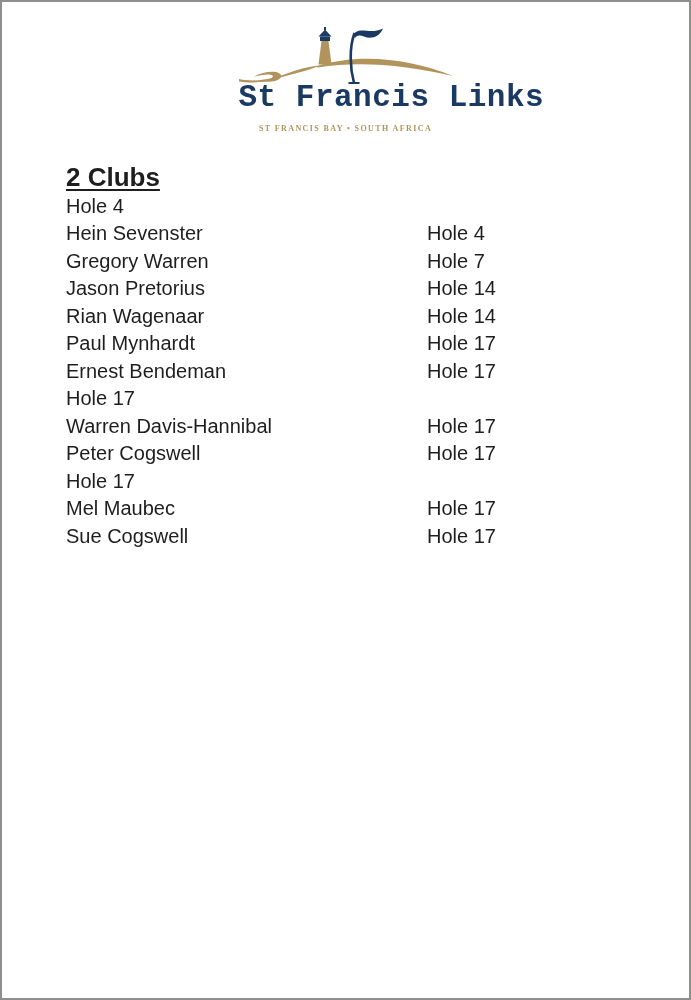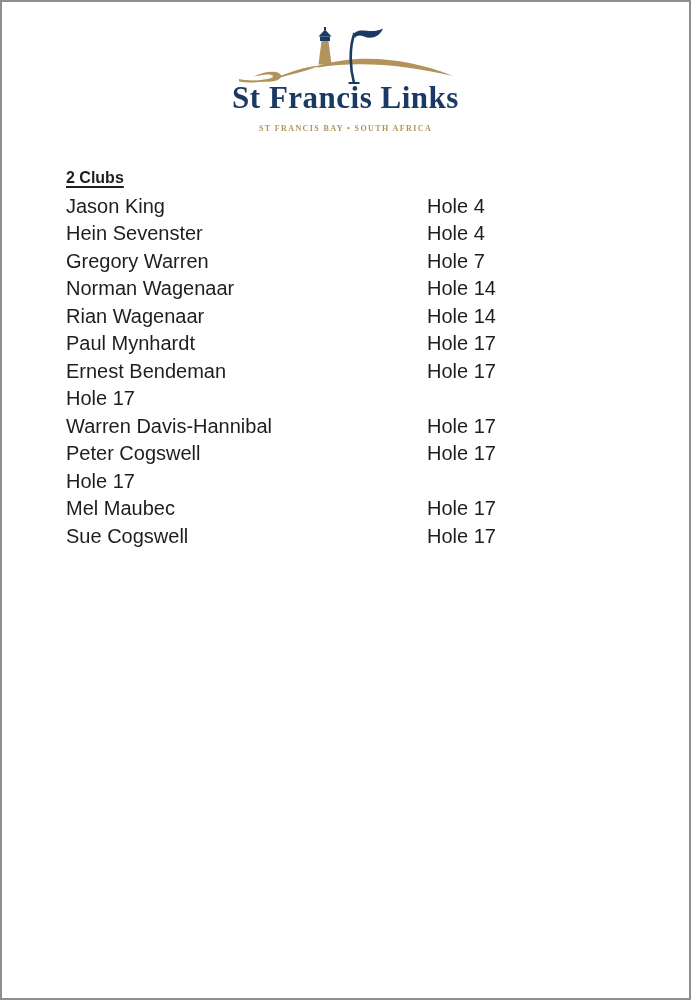--- a/index.html
+++ b/index.html
@@ -28,45 +28,46 @@
     margin: 24px auto 0;
     text-align: center;
   }
   .logo-icon {
     display: block;
     width: 216px;
     height: 60px;
     margin: 0 auto;
   }
   .logo-title {
-    font-family: Liberation Serif, serif;
+    font-family: Liberation Mono, monospace;
     font-weight: bold;
     font-size: 31px;
     line-height: 30px;
     color: var(--navy);
     white-space: nowrap;
     letter-spacing: 0.5px;
     margin-top: -3px;
+    margin-left: 8px;
   }
   .logo-subtitle {
     font-family: "Liberation Serif", serif;
     font-weight: bold;
     font-size: 8px;
     letter-spacing: 1.4px;
     color: var(--gold);
     white-space: nowrap;
     margin-top: 11px;
   }
 
   
   .content {
     margin: 31px 40px 0 64px;
   }
   .section-heading {
-    font-size: 16px;
+    font-size: 26px;
     font-weight: bold;
     color: var(--ink);
     text-decoration: underline;
     text-decoration-thickness: 2px;
     text-underline-offset: 3px;
     line-height: 27.5px;
     margin-bottom: 1px;
   }
   .member-row {
     display: flex;
@@ -110,33 +111,32 @@
     </svg>
     <div class="logo-title">St Francis Links</div>
     <div class="logo-subtitle">ST FRANCIS BAY  •  SOUTH AFRICA</div>
   </div>
 
   <div class="content">
     <div class="section-heading">2 Clubs</div>
 
     <div class="rows">
         <div class="member-row">
-          <span class="member-name">Jason King</span>
           <span class="member-holes">Hole 4</span>
         </div>
         <div class="member-row">
           <span class="member-name">Hein Sevenster</span>
           <span class="member-holes">Hole 4</span>
         </div>
         <div class="member-row">
           <span class="member-name">Gregory Warren</span>
           <span class="member-holes">Hole 7</span>
         </div>
         <div class="member-row">
-          <span class="member-name">Norman Wagenaar</span>
+          <span class="member-name">Jason Pretorius</span>
           <span class="member-holes">Hole 14</span>
         </div>
         <div class="member-row">
           <span class="member-name">Rian Wagenaar</span>
           <span class="member-holes">Hole 14</span>
         </div>
         <div class="member-row">
           <span class="member-name">Paul Mynhardt</span>
           <span class="member-holes">Hole 17</span>
         </div>

